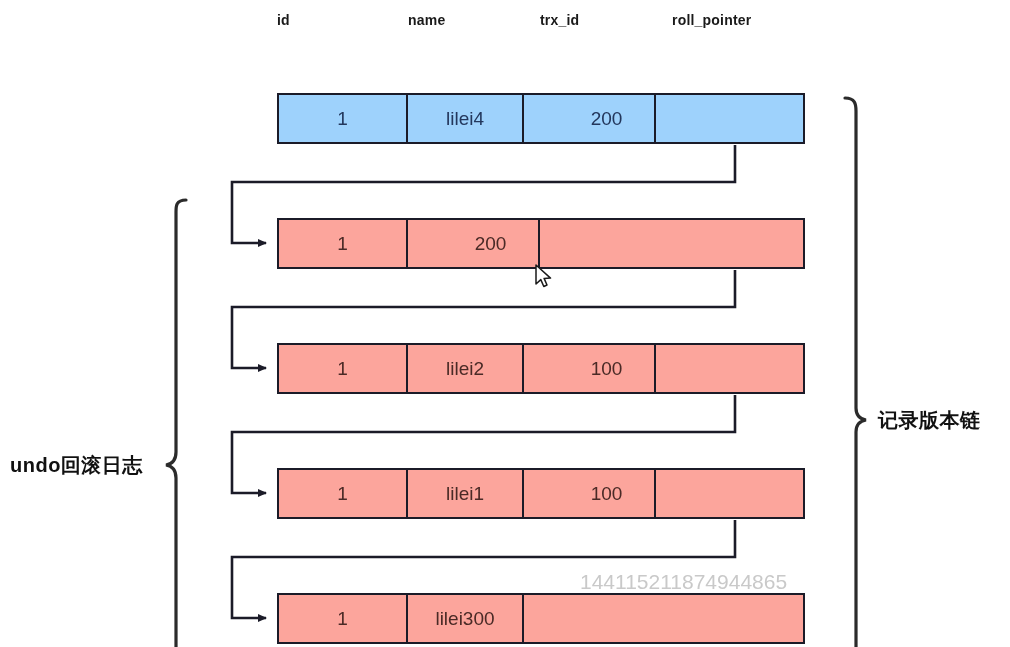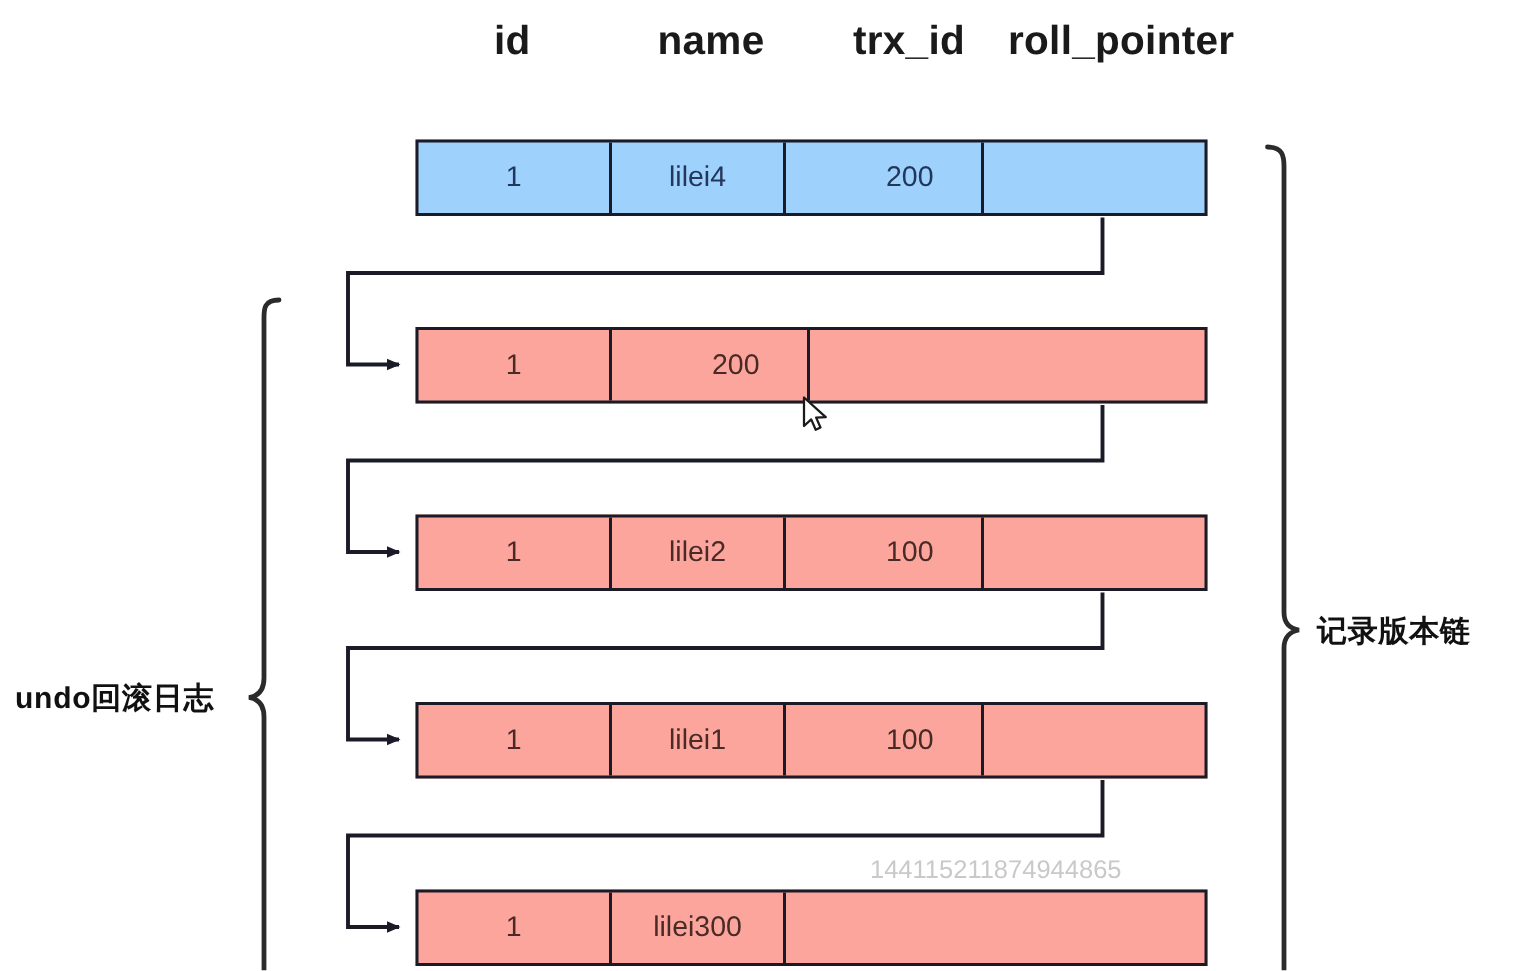--- a/index.html
+++ b/index.html
@@ -22,24 +22,23 @@
     left: 0;
     top: 0;
     width: 1010px;
     height: 647px;
     pointer-events: none;
   }
 
   
   .col-header {
     position: absolute;
-    font-size: 27px;
+    font-size: 14px;
     font-weight: bold;
     color: #1a1a1a;
-    text-align: center;
     white-space: nowrap;
     letter-spacing: 0.2px;
   }
 
   
   .record-row {
     position: absolute;
     left: 277px;
     width: 528px;
     height: 51px;
@@ -89,21 +88,21 @@
     top: 407px;
     letter-spacing: 0.5px;
     text-align: right;
   }
 
   
   #watermark {
     position: absolute;
     left: 580px;
     top: 570px;
-    font-size: 17px;
+    font-size: 21px;
     color: #c9c9c9;
     white-space: nowrap;
     user-select: none;
   }
 
   
   #mouse-cursor {
     position: absolute;
     left: 534px;
     top: 264px;

